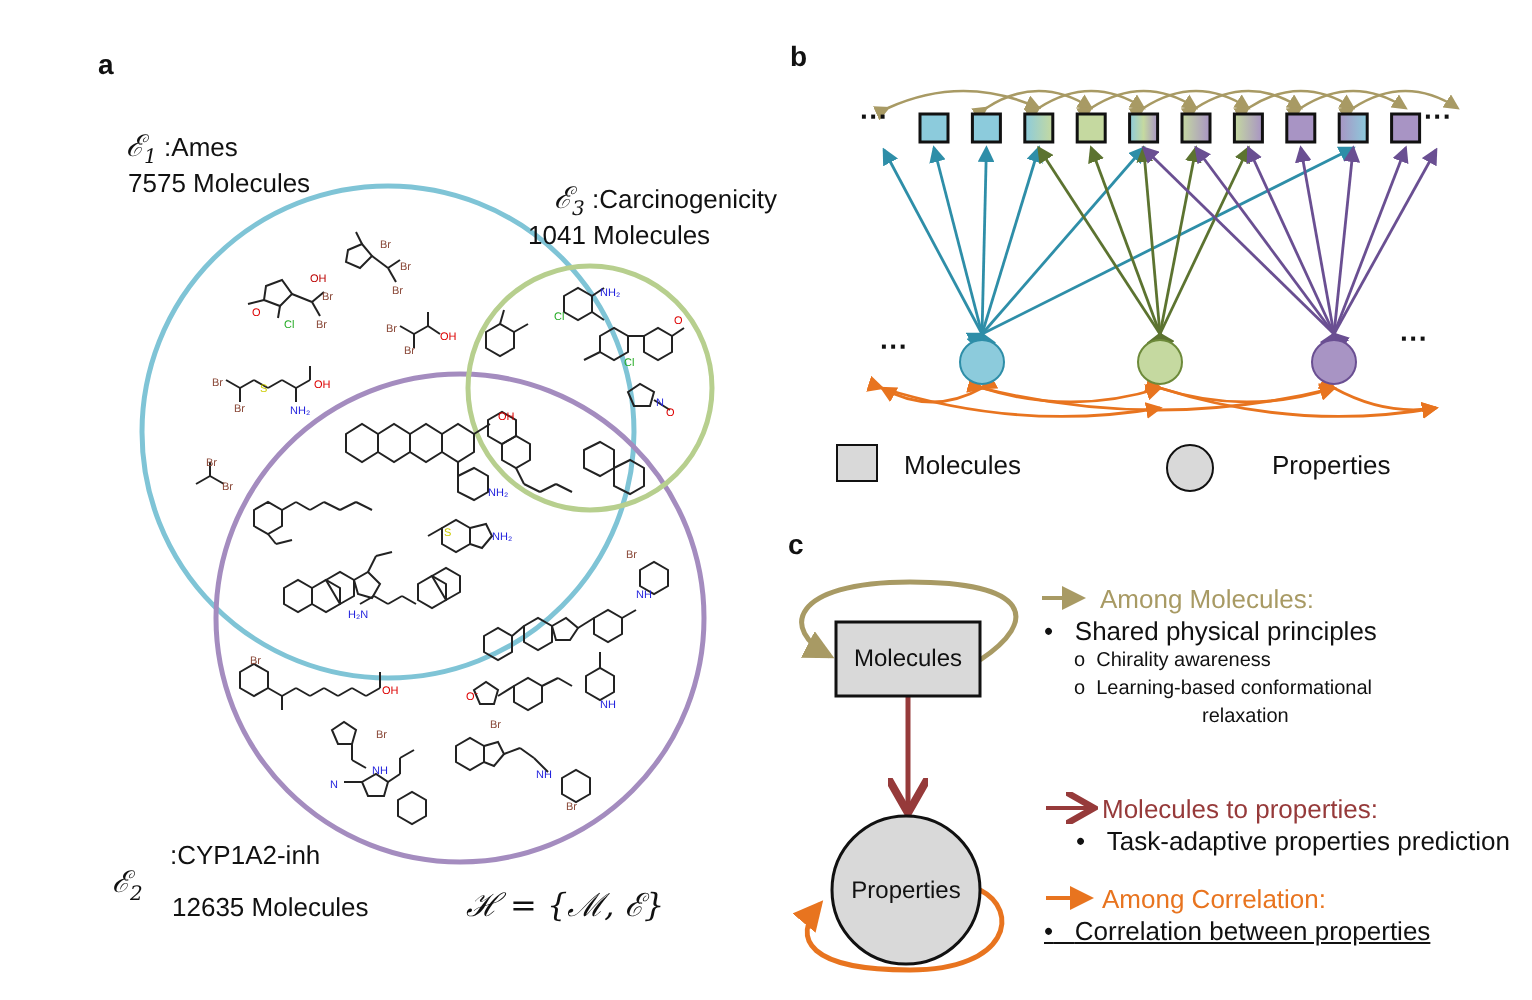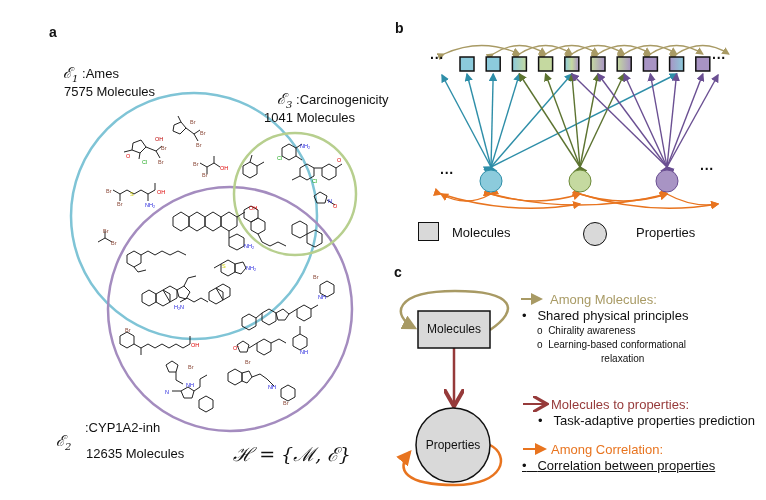--- a/index.html
+++ b/index.html
@@ -252,21 +252,21 @@
   <span>:Carcinogenicity</span>
 </div>
 <div class="abs t13" style="left:264px;top:110px;">1041 Molecules</div>
 
 <div class="abs" style="left:56px;top:430px;">
   <span class="ital" style="font-size:15px;">ℰ</span><sub class="ital" style="font-size:10px;">2</sub>
 </div>
 <div class="abs t13" style="left:85px;top:420px;">:CYP1A2-inh</div>
 <div class="abs t13" style="left:86px;top:446px;">12635 Molecules</div>
 
-<div class="abs" style="left:233px;top:441px;font-family:'DejaVu Serif',serif;font-style:italic;font-size:19px;">ℋ = {ℳ, ℰ}</div>
+<div class="abs" style="left:233px;top:441px;font-family:'DejaVu Serif',serif;font-style:italic;font-size:16px;">ℋ = {ℳ, ℰ}</div>
 
 <div class="abs panel-label" style="left:395px;top:20px;">b</div>
 
 <svg width="766" height="500" id="panel-b-svg">
   <defs>
     <marker id="ah-olive" markerWidth="6" markerHeight="6" refX="5" refY="3" orient="auto">
         <path d="M0,0 L6,3 L0,6 z" fill="#a89a64"></path>
       </marker>
     <marker id="ah-orange" markerWidth="6" markerHeight="6" refX="5" refY="3" orient="auto">
         <path d="M0,0 L6,3 L0,6 z" fill="#e8741f"></path>

